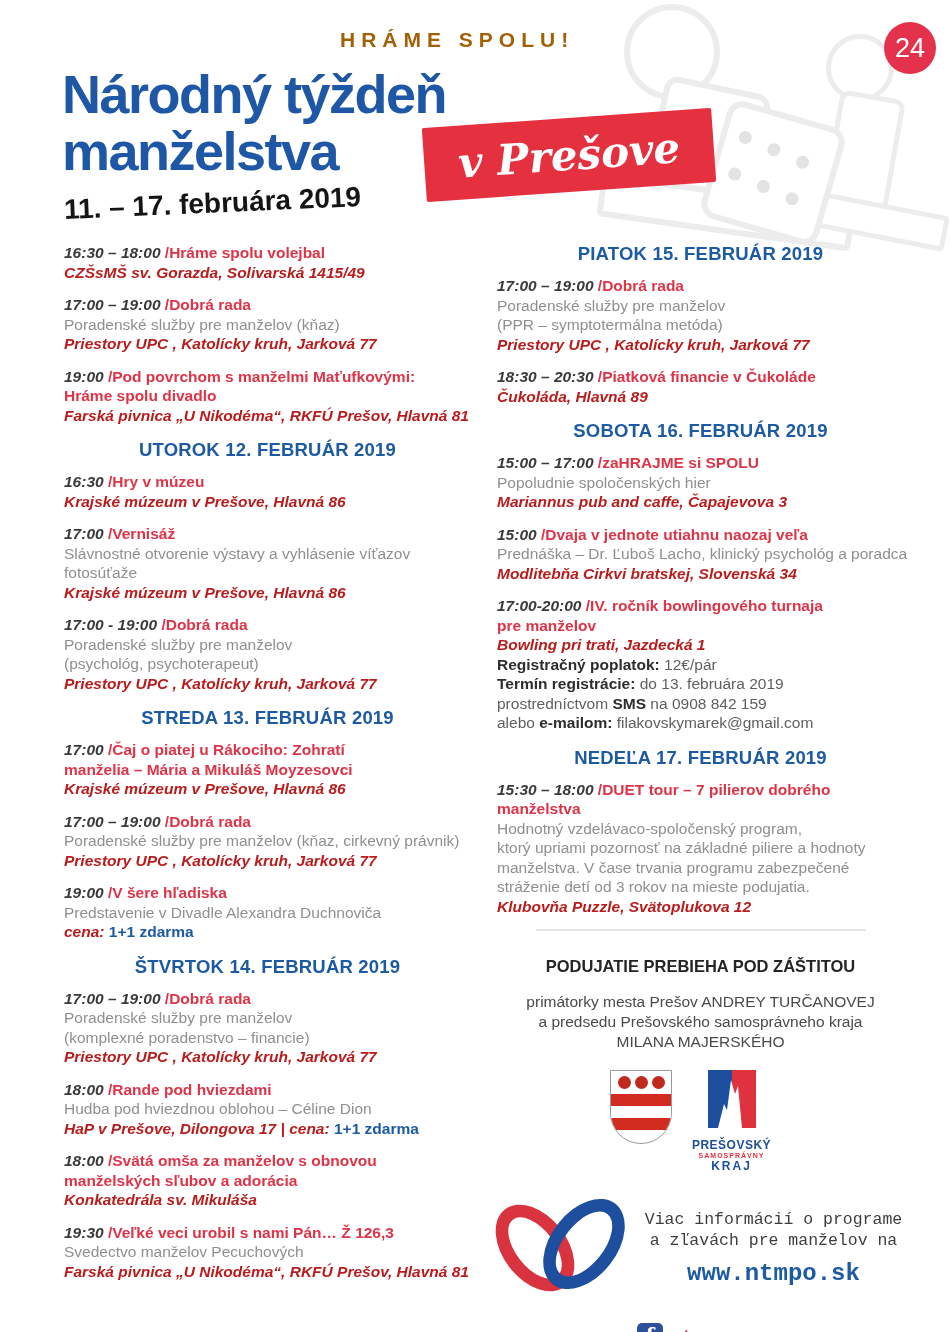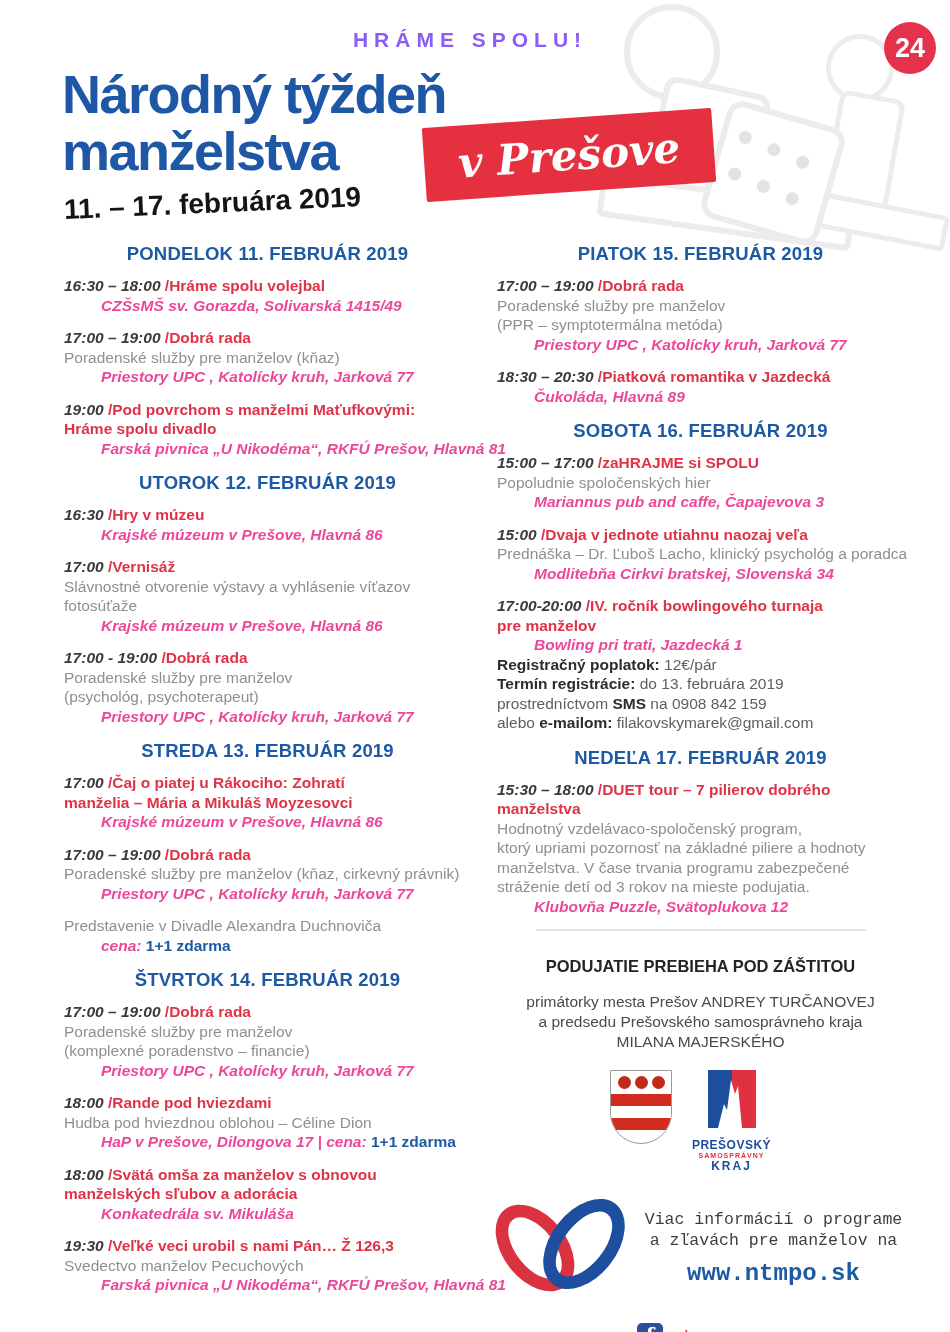--- a/index.html
+++ b/index.html
@@ -13,22 +13,22 @@
   .pawn-big-body{left:652px;top:84px;width:96px;height:120px;border-radius:14px;transform:rotate(12deg);}
   .pawn-big-base{left:598px;top:190px;width:244px;height:32px;border-radius:6px;transform:rotate(8deg);}
   .pawn-small-head{left:826px;top:34px;width:58px;height:58px;border-radius:50%;border-width:5px;}
   .pawn-small-body{left:830px;top:94px;width:56px;height:112px;border-radius:10px;border-width:5px;transform:rotate(10deg);}
   .pawn-small-base{left:798px;top:202px;width:140px;height:26px;border-radius:5px;border-width:5px;transform:rotate(11deg);}
   .die{left:712px;top:112px;width:110px;height:110px;border-radius:16px;transform:rotate(16deg);}
   .die .dot{position:absolute;width:13px;height:13px;border-radius:50%;background:#e3e3e3;}
 
   
   .badge{position:absolute;left:884px;top:22px;width:52px;height:52px;border-radius:50%;
-    background:#e4324c;color:#fff;font-weight:bold;font-size:27px;display:flex;align-items:center;justify-content:center;z-index:3;text-align:center;}
-  .tagline{position:absolute;left:340px;top:28px;width:260px;text-align:center;color:#8b5cf6;
+    background:#e4324c;color:#fff;font-weight:normal;font-size:27px;display:flex;align-items:center;justify-content:center;z-index:3;text-align:center;}
+  .tagline{position:absolute;left:340px;top:28px;width:260px;text-align:left;color:#a16207;
     font-weight:bold;font-size:21px;letter-spacing:6px;z-index:2;}
   .title{position:absolute;left:62px;top:66px;margin:0;color:#1d57a5;font-weight:bold;
     font-size:54px;line-height:57px;letter-spacing:-1.5px;z-index:2;}
   .banner{position:absolute;left:424px;top:118px;width:290px;height:74px;background:#e5303f;
     transform:rotate(-4deg);display:flex;align-items:center;justify-content:center;z-index:2;border-radius:2px;}
   .banner span{color:#fff;font-family:"DejaVu Serif",serif;font-style:italic;font-weight:bold;font-size:42px;}
   .daterange{position:absolute;left:64px;top:194px;color:#151515;font-weight:bold;font-size:28px;
     transform:rotate(-2.5deg);transform-origin:left center;z-index:2;}
 
   
@@ -36,21 +36,21 @@
     padding:0 46px 0 64px;box-sizing:border-box;z-index:1;}
   .column{flex:1;min-width:0;}
   .day-header{color:#1d5aa4;font-weight:bold;font-size:18.5px;text-align:center;
     letter-spacing:.2px;margin:14px 0 11px;}
   .sections > .day-header:first-child{margin-top:0;}
   .event{margin-bottom:13px;}
   .line{font-size:15.5px;line-height:19.5px;white-space:nowrap;}
   .s-time{color:#3a3a3a;font-style:italic;font-weight:bold;}
   .s-title{color:#dd3448;font-weight:bold;}
   .s-desc{color:#8f8f8f;}
-  .s-loc{color:#ec4899;font-style:italic;font-weight:bold;margin-left:37px;}
+  .s-loc{color:#b91c1c;font-style:italic;font-weight:bold;}
   .s-bold{color:#2d2d2d;font-weight:bold;}
   .s-plain{color:#5f5f5f;}
   .s-blue{color:#1d5aa4;font-weight:bold;}
 
   
   .footer{margin-top:10px;text-align:center;}
   .divider{height:2px;background:#e4e4e4;width:330px;margin:0 auto 26px;}
   .pat-title{color:#242424;font-weight:bold;font-size:16.5px;margin-bottom:16px;}
   .pat-line{color:#4a4a4a;font-size:15.5px;line-height:20px;}
   .logos-row{display:flex;justify-content:center;align-items:flex-start;margin:18px 0 14px;}
@@ -108,21 +108,20 @@
     <span>manželstva</span>
   </h1>
   <div class="banner">
     <span>v Prešove</span>
   </div>
   <div class="daterange">11. – 17. februára 2019</div>
 
   <div class="content">
     <div class="column">
       <div class="sections">
-          <div class="day-header">PONDELOK 11. FEBRUÁR 2019</div>
           <div class="event">
             <div class="line"><span class="s-time">16:30 – 18:00 </span><span class="s-title">/Hráme spolu volejbal</span></div>
             <div class="line"><span class="s-loc">CZŠsMŠ sv. Gorazda, Solivarská 1415/49</span></div>
           </div>
           <div class="event">
             <div class="line"><span class="s-time">17:00 – 19:00 </span><span class="s-title">/Dobrá rada</span></div>
             <div class="line"><span class="s-desc">Poradenské služby pre manželov (kňaz)</span></div>
             <div class="line"><span class="s-loc">Priestory UPC , Katolícky kruh, Jarková 77</span></div>
           </div>
           <div class="event">
@@ -152,20 +151,21 @@
             <div class="line"><span class="s-time">17:00 </span><span class="s-title">/Čaj o piatej u Rákociho: Zohratí</span></div>
             <div class="line"><span class="s-title">manželia – Mária a Mikuláš Moyzesovci</span></div>
             <div class="line"><span class="s-loc">Krajské múzeum v Prešove, Hlavná 86</span></div>
           </div>
           <div class="event">
             <div class="line"><span class="s-time">17:00 – 19:00 </span><span class="s-title">/Dobrá rada</span></div>
             <div class="line"><span class="s-desc">Poradenské služby pre manželov (kňaz, cirkevný právnik)</span></div>
             <div class="line"><span class="s-loc">Priestory UPC , Katolícky kruh, Jarková 77</span></div>
           </div>
           <div class="event">
+            <div class="line"><span class="s-time">19:00 </span><span class="s-title">/V šere hľadiska</span></div>
             <div class="line"><span class="s-desc">Predstavenie v Divadle Alexandra Duchnoviča</span></div>
             <div class="line"><span class="s-loc">cena: </span><span class="s-blue">1+1 zdarma</span></div>
           </div>
           <div class="day-header">ŠTVRTOK 14. FEBRUÁR 2019</div>
           <div class="event">
             <div class="line"><span class="s-time">17:00 – 19:00 </span><span class="s-title">/Dobrá rada</span></div>
             <div class="line"><span class="s-desc">Poradenské služby pre manželov</span></div>
             <div class="line"><span class="s-desc">(komplexné poradenstvo – financie)</span></div>
             <div class="line"><span class="s-loc">Priestory UPC , Katolícky kruh, Jarková 77</span></div>
           </div>
@@ -189,21 +189,21 @@
     <div class="column">
       <div class="sections">
           <div class="day-header">PIATOK 15. FEBRUÁR 2019</div>
           <div class="event">
             <div class="line"><span class="s-time">17:00 – 19:00 </span><span class="s-title">/Dobrá rada</span></div>
             <div class="line"><span class="s-desc">Poradenské služby pre manželov</span></div>
             <div class="line"><span class="s-desc">(PPR – symptotermálna metóda)</span></div>
             <div class="line"><span class="s-loc">Priestory UPC , Katolícky kruh, Jarková 77</span></div>
           </div>
           <div class="event">
-            <div class="line"><span class="s-time">18:30 – 20:30 </span><span class="s-title">/Piatková romantika v Jazdecká</span></div>
+            <div class="line"><span class="s-time">18:30 – 20:30 </span><span class="s-title">/Piatková financie v Čukoláde</span></div>
             <div class="line"><span class="s-loc">Čukoláda, Hlavná 89</span></div>
           </div>
           <div class="day-header">SOBOTA 16. FEBRUÁR 2019</div>
           <div class="event">
             <div class="line"><span class="s-time">15:00 – 17:00 </span><span class="s-title">/zaHRAJME si SPOLU</span></div>
             <div class="line"><span class="s-desc">Popoludnie spoločenských hier</span></div>
             <div class="line"><span class="s-loc">Mariannus pub and caffe, Čapajevova 3</span></div>
           </div>
           <div class="event">
             <div class="line"><span class="s-time">15:00 </span><span class="s-title">/Dvaja v jednote utiahnu naozaj veľa</span></div>

